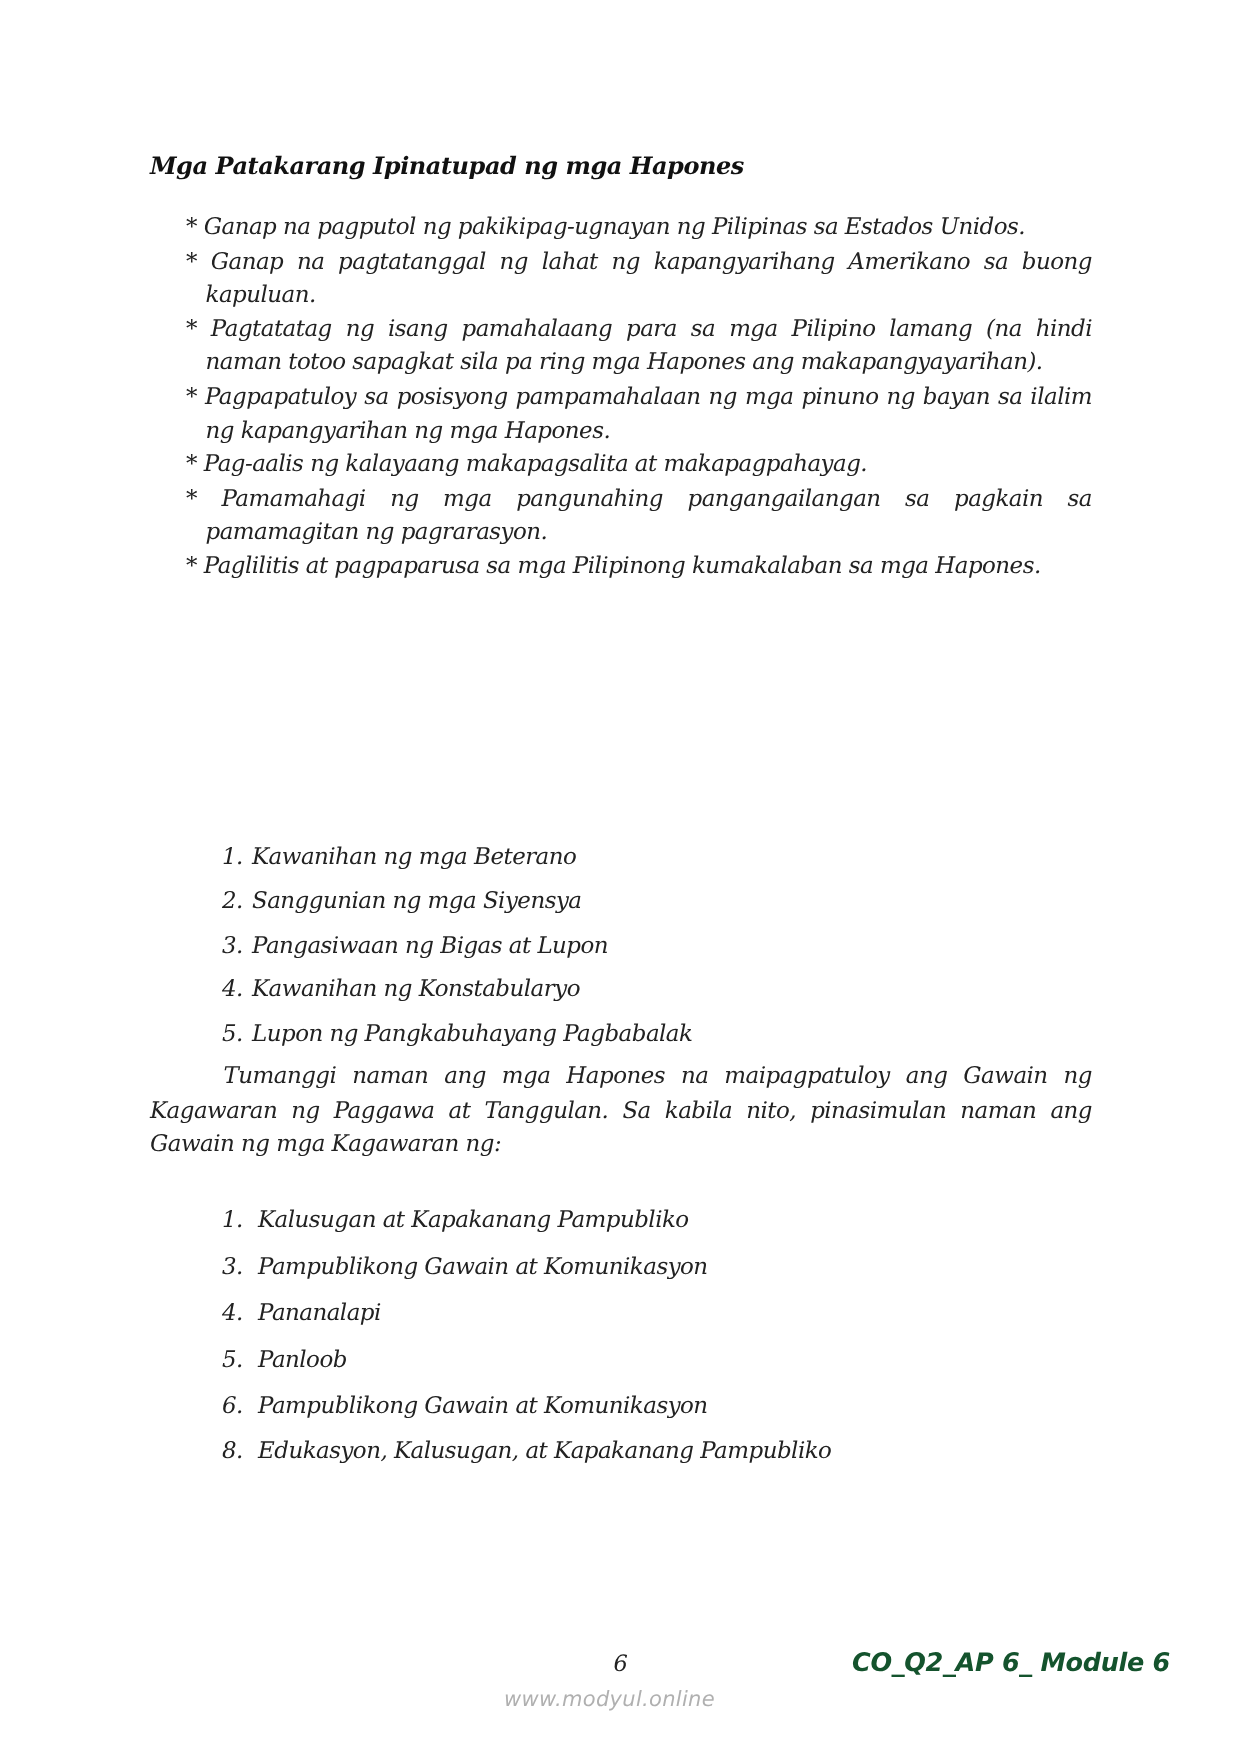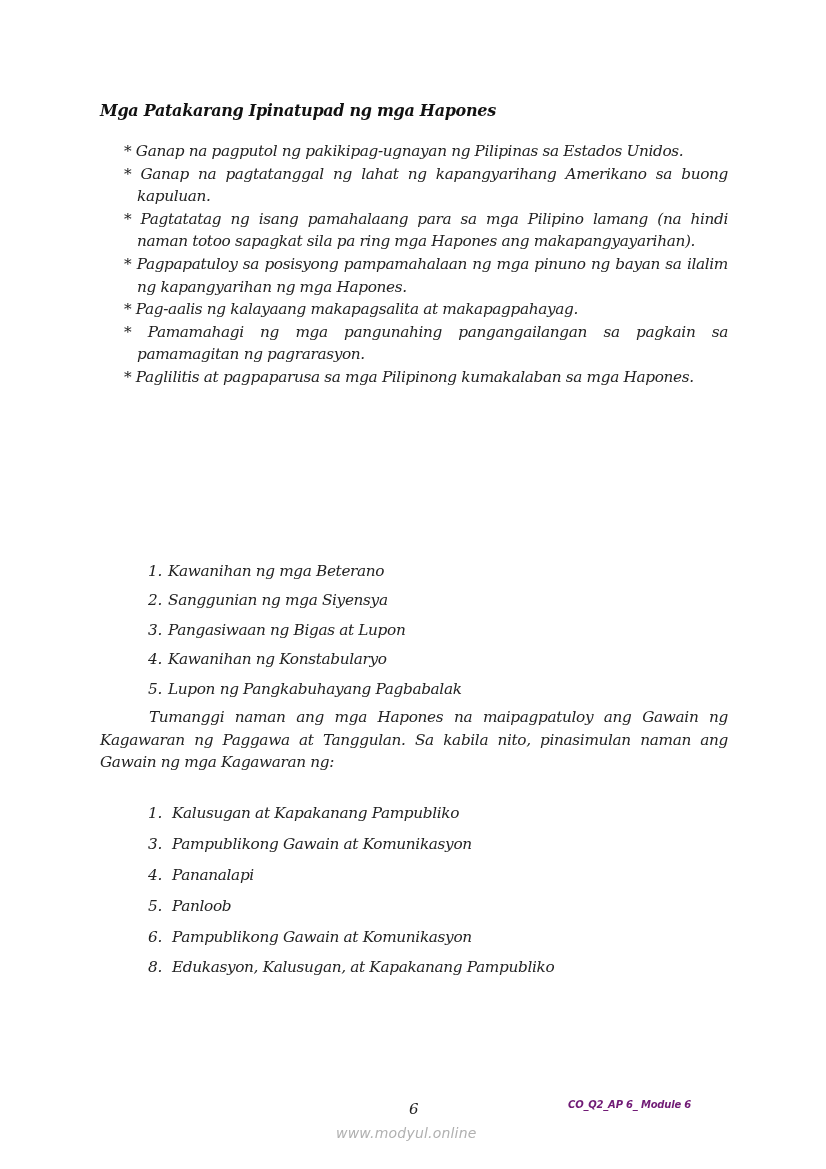--- a/index.html
+++ b/index.html
@@ -14,21 +14,21 @@
     .list { position: absolute; left: 136px; margin: 12px; padding: 0; list-style: none; }
     .list1 { top: 548px; }
     .list2 { top: 790px; }
     .list li { font-size: 15.3px; line-height: 22.6px; letter-spacing: -0.35px; white-space: nowrap; }
     .list1 li { margin-bottom: 6.8px; }
     .list2 li { margin-bottom: 8.3px; }
     .num { display: inline-block; }
     .list1 .num { width: 20px; }
     .list2 .num { width: 24px; }
     .footer-page { position: absolute; left: 409px; top: 1100px; font-size: 15px; color: #222; font-family: "DejaVu Serif", serif; }
-    .footer-module { position: absolute; left: 568px; top: 1099px; font-family: "DejaVu Sans", sans-serif; font-weight: bold; font-size: 10px; color: #701a75; letter-spacing: -0.2px; }
+    .footer-module { position: absolute; left: 568px; top: 1099px; font-family: "DejaVu Sans", sans-serif; font-weight: bold; font-size: 17px; color: #14532d; letter-spacing: -0.2px; }
     .watermark { position: absolute; left: 336px; top: 1125px; font-family: "DejaVu Sans", sans-serif; font-size: 14px; color: #b0b0b0; letter-spacing: 0.2px; }
   </style>
 </head>
 <body>
 
 <div class="page">
   <div class="title">Mga Patakarang Ipinatupad ng mga Hapones</div>
 
   <div class="bullets">
     <p class="bullet"><span>*</span>&nbsp;<span>Ganap na pagputol ng pakikipag-ugnayan ng Pilipinas sa Estados Unidos.</span></p>

